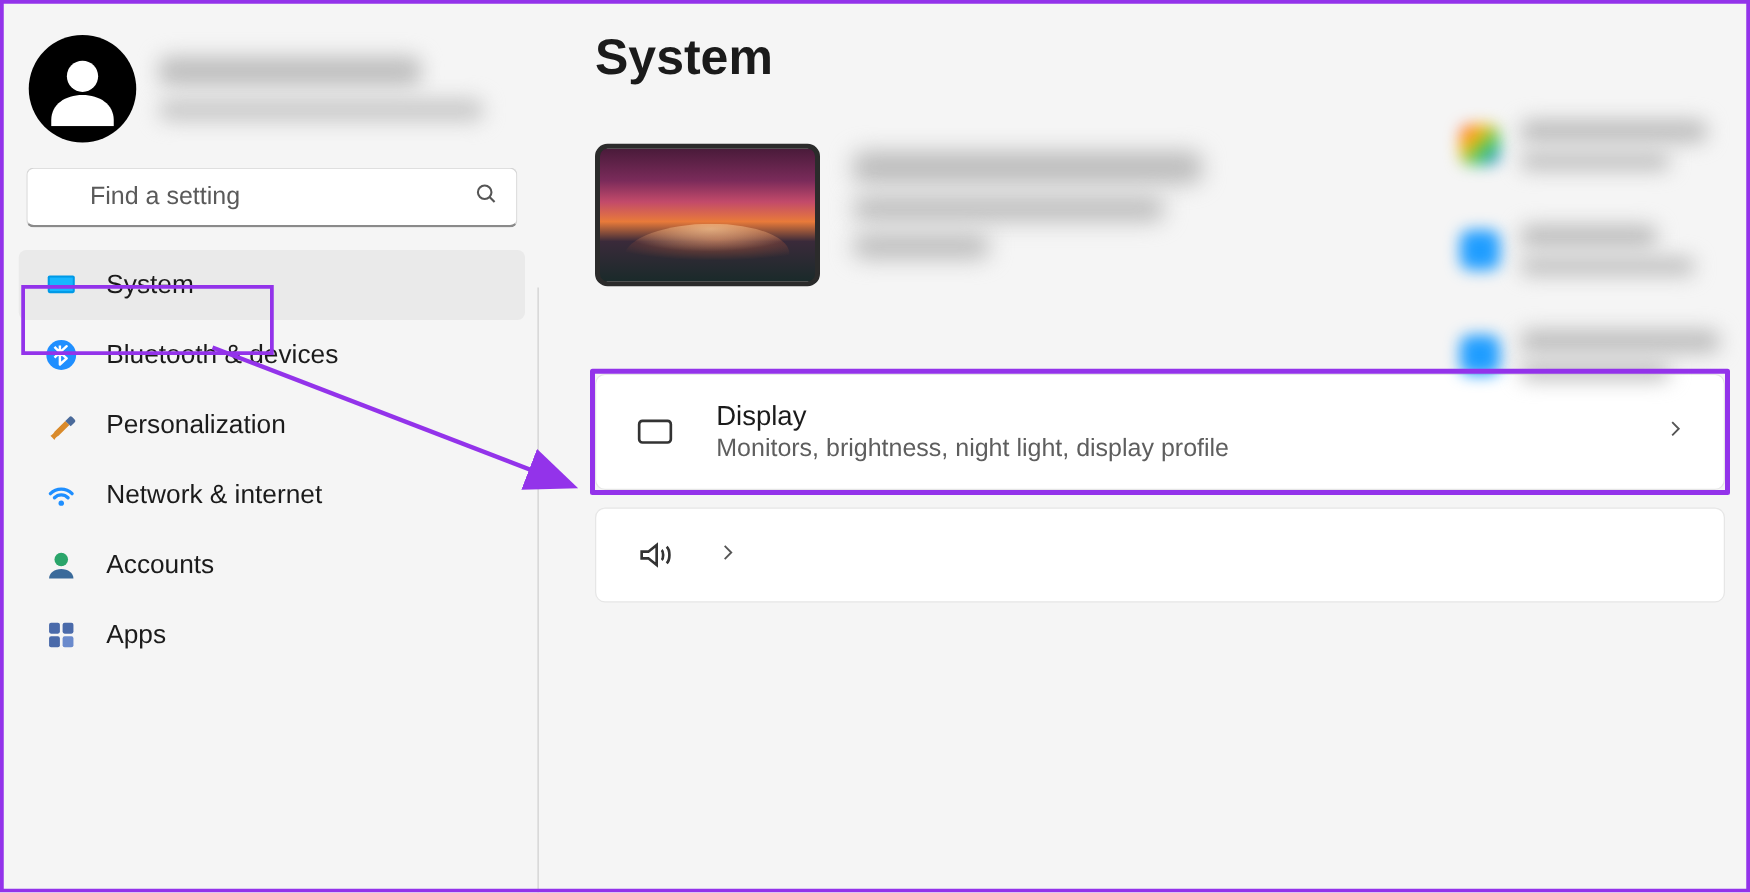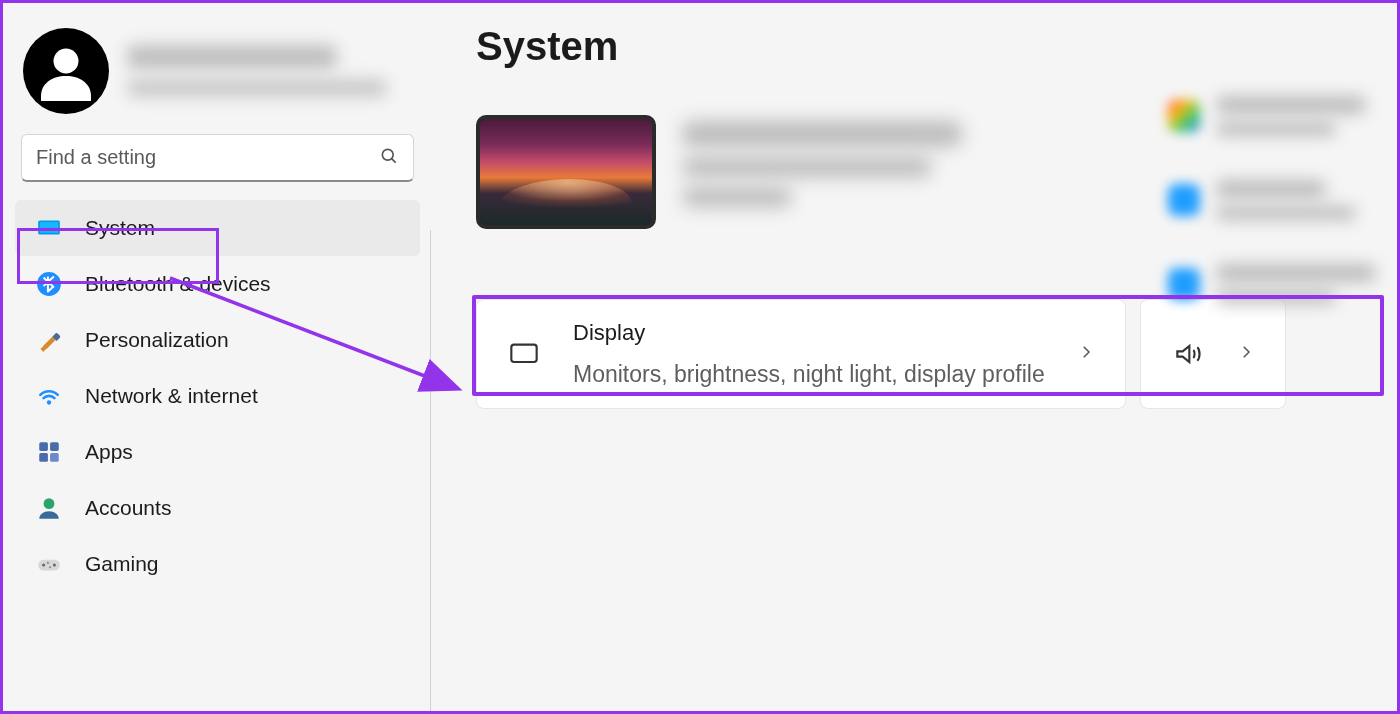--- a/index.html
+++ b/index.html
@@ -12,21 +12,21 @@
 
     .user-row { display: flex; align-items: center; gap: 18px; padding: 8px 8px 20px 8px; }
     .avatar { width: 86px; height: 86px; border-radius: 50%; background: #000; display: flex; align-items: center; justify-content: center; flex-shrink: 0; }
     .avatar svg { width: 60px; height: 60px; }
     .user-text { flex: 1; }
     .user-name-blur { width: 210px; height: 24px; background: #bfbfbf; border-radius: 8px; filter: blur(8px); margin-bottom: 10px; }
     .user-email-blur { width: 260px; height: 18px; background: #c8c8c8; border-radius: 8px; filter: blur(8px); }
 
     .search-wrap { padding: 0 6px 18px 6px; }
     .search-box { display: flex; align-items: center; background: #fff; border: 1px solid #d5d5d5; border-radius: 6px; height: 48px; padding: 0 14px; border-bottom: 2px solid #8a8a8a; }
-    .search-box input { flex: 1; border: none; outline: none; font-size: 20px; color: #c2410c; background: transparent; }
+    .search-box input { flex: 1; border: none; outline: none; font-size: 20px; color: #c2410c; background: transparent; margin-left: 36px; }
     .search-box input::placeholder { color: #5a5a5a; }
     .search-icon { color: #555; }
 
     .nav { display: flex; flex-direction: column; }
     .nav-item { display: flex; align-items: center; gap: 22px; padding: 14px 20px; font-size: 21px; color: #1b1b1b; border-radius: 6px; cursor: pointer; position: relative; }
     .nav-item.selected { background: #eaeaea; }
     .nav-item.selected::before { content: ""; position: absolute; left: 2px; top: 14px; bottom: 14px; width: 4px; background: #0067c0; border-radius: 3px; display:none;}
     .nav-icon { width: 28px; height: 28px; display: flex; align-items: center; justify-content: center; flex-shrink: 0; }
     .nav-icon svg { width: 26px; height: 26px; }
 
@@ -50,27 +50,27 @@
     .rb-item { display: flex; align-items: center; gap: 16px; }
     .rb-dot { width: 32px; height: 32px; border-radius: 8px; filter: blur(6px); }
     .rb-dot.a { background: linear-gradient(135deg,#f35,#fb0,#3c7,#36f); }
     .rb-dot.b { background: #1f9dff; }
     .rb-dot.c { background: #1f9dff; }
     .rb-lines { display:flex; flex-direction:column; gap:8px; }
     .rb-line { background:#bcbcbc; border-radius:8px; filter: blur(8px); }
     .rl1 { width: 150px; height: 18px; }
     .rl2 { width: 120px; height: 14px; }
 
-    .cards { display: flex; flex-direction: row; gap: 14px; }
+    .cards { display: flex; flex-direction: column; gap: 14px; }
     .card { background: #fff; border: 1px solid #e6e6e6; border-radius: 8px; padding: 20px 30px; display: flex; align-items: center; gap: 32px; cursor: pointer; }
     .card-icon { width: 34px; height: 34px; display: flex; align-items: center; justify-content: center; color: #333; flex-shrink: 0; }
     .card-icon svg { width: 32px; height: 32px; }
     .card-body { flex: 1; }
     .card-title { font-size: 22px; font-weight: 400; color: #1b1b1b; }
-    .card-sub { font-size: 23px; color: #5e5e5e; margin-top: 15px; }
+    .card-sub { font-size: 20px; color: #5e5e5e; margin-top: 2px; }
     .card-chev { color: #555; }
 
     
     .hilite-system { position: absolute; left: 17px; top: 228px; width: 202px; height: 56px; border: 3px solid #9333ea; pointer-events: none; z-index: 50; }
     .hilite-display { position: absolute; border: 4px solid #9333ea; pointer-events: none; z-index: 50; border-radius: 2px; }
     .arrow-svg { position: absolute; z-index: 60; pointer-events: none; }
     .nav-divider { position:absolute; left:430px; top:230px; bottom:0; width:1px; background:#d0d0d0;}
   </style>
 </head>
 <body>
@@ -142,52 +142,40 @@
               <path d="M12 20a2 2 0 100-4 2 2 0 000 4z" fill="#1f8fff"></path>
               <path d="M4 11c4.5-4.5 11.5-4.5 16 0M7 14c2.8-2.8 7.2-2.8 10 0" stroke="#1f8fff" stroke-width="2.5" fill="none" stroke-linecap="round"></path>
             </svg>
         </span>
         <span>Network &amp; internet</span>
       </div>
 
       <div class="nav-item">
         <span class="nav-icon">
           <svg viewBox="0 0 24 24">
+              <circle cx="12" cy="8" r="5" fill="#2aa56a"></circle>
+              <path d="M3 22c0-4 4-7 9-7s9 3 9 7" fill="#3a6a9a"></path>
+            </svg>
+        </span>
+        <span>Accounts</span>
+      </div>
+
+      <div class="nav-item">
+        <span class="nav-icon">
+          <svg viewBox="0 0 24 24">
               <rect x="3" y="3" width="8" height="8" rx="1.5" fill="#4a6aaa"></rect>
               <rect x="13" y="3" width="8" height="8" rx="1.5" fill="#4a6aaa"></rect>
               <rect x="3" y="13" width="8" height="8" rx="1.5" fill="#4a6aaa"></rect>
               <rect x="13" y="13" width="8" height="8" rx="1.5" fill="#6a8acc"></rect>
             </svg>
         </span>
         <span>Apps</span>
       </div>
 
-      <div class="nav-item">
-        <span class="nav-icon">
-          <svg viewBox="0 0 24 24">
-              <circle cx="12" cy="8" r="5" fill="#2aa56a"></circle>
-              <path d="M3 22c0-4 4-7 9-7s9 3 9 7" fill="#3a6a9a"></path>
-            </svg>
-        </span>
-        <span>Accounts</span>
-      </div>
-
-
-      <div class="nav-item">
-        <span class="nav-icon">
-          <svg viewBox="0 0 24 24">
-              <rect x="2" y="8" width="20" height="10" rx="5" fill="#d8d8d8"></rect>
-              <circle cx="7" cy="13" r="1.4" fill="#666"></circle>
-              <circle cx="17" cy="13" r="1.4" fill="#666"></circle>
-              <circle cx="11" cy="11" r="1" fill="#888"></circle>
-              <circle cx="13" cy="15" r="1" fill="#888"></circle>
-            </svg>
-        </span>
-        <span>Gaming</span>
-      </div>
+
     </nav>
   </aside>
 
   <div class="nav-divider"></div>
 
   <main class="main">
     <h1 class="page-title">System</h1>
 
     <div class="device-row">
       <div class="device-thumb"></div>

